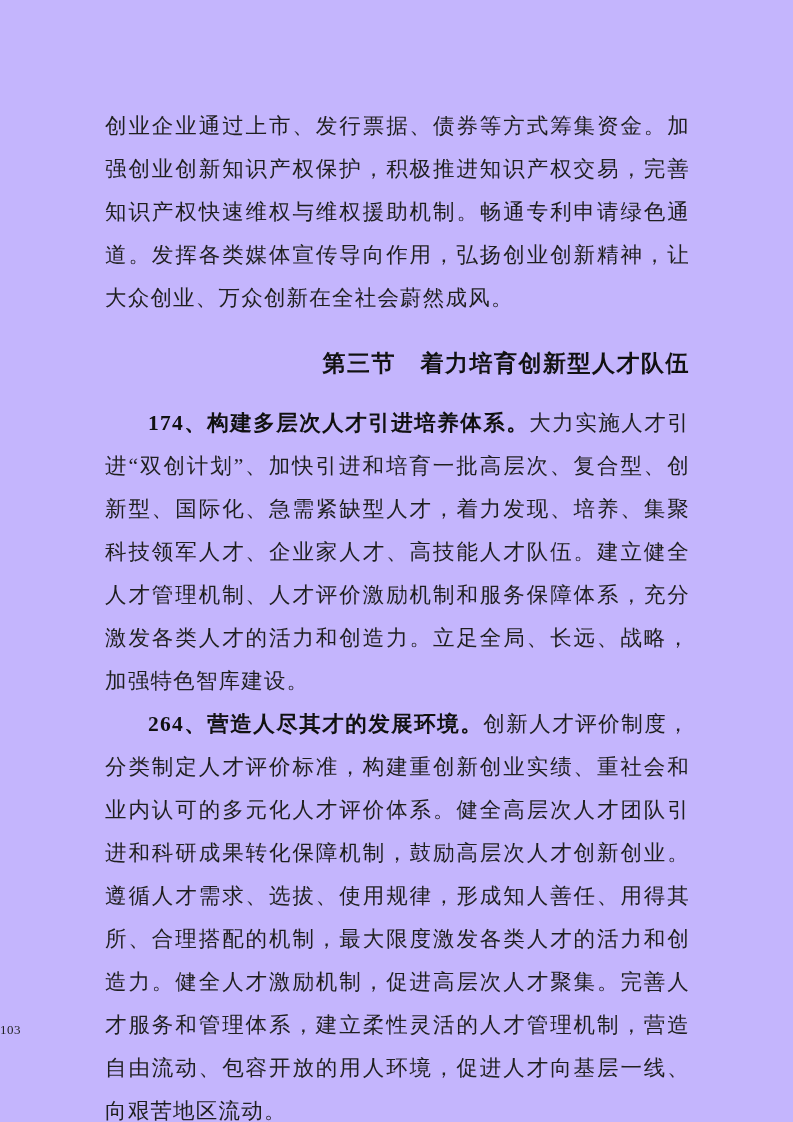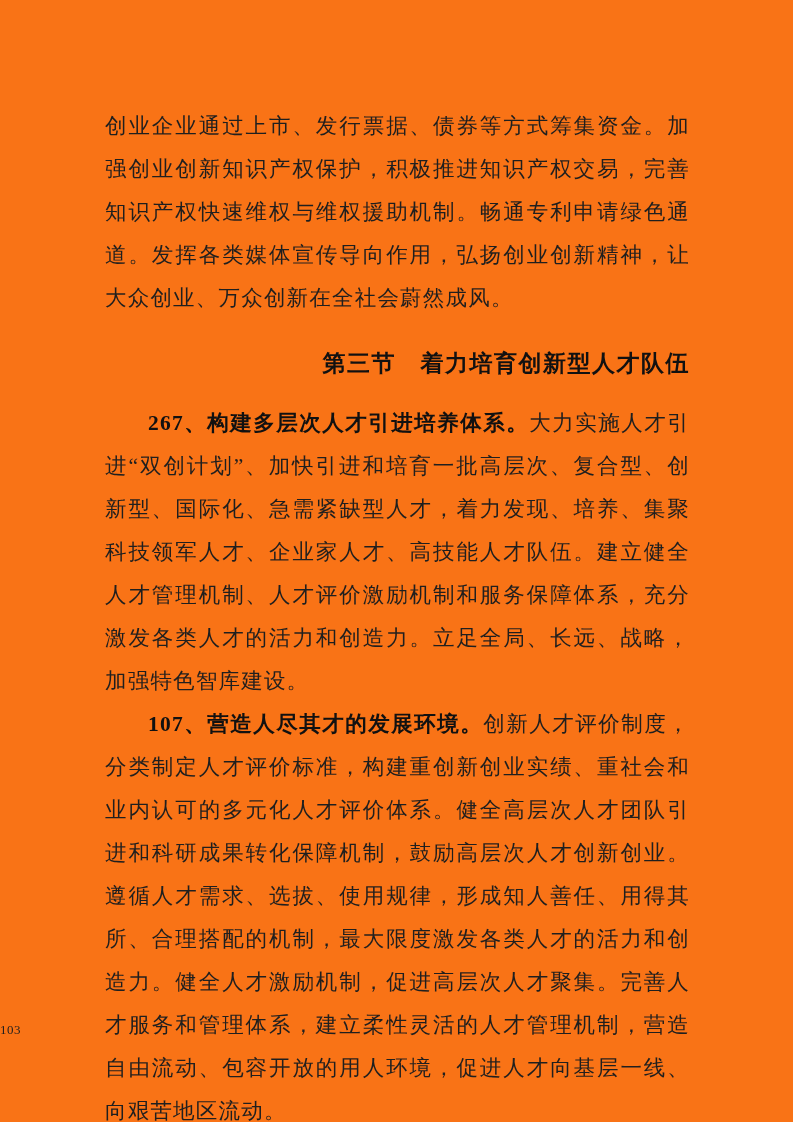--- a/index.html
+++ b/index.html
@@ -4,21 +4,21 @@
 <style>
   html, body {
     margin: 0;
     padding: 0;
     background: #ffffff;
   }
   .page {
     position: relative;
     width: 793px;
     height: 1122px;
-    background: #f97316;
+    background: #c4b5fd;
     overflow: hidden;
     font-family: "Liberation Serif", "DejaVu Serif", serif;
     color: #1f1f1f;
   }
   .content {
     position: absolute;
     left: 105px;
     top: 105px;
     width: 585px;
   }
@@ -62,20 +62,20 @@
 </head>
 <body>
 
 <div class="page">
   <div class="content">
 
     <p class="para">创业企业通过上市、发行票据、债券等方式筹集资金。加强创业创新知识产权保护，积极推进知识产权交易，完善知识产权快速维权与维权援助机制。畅通专利申请绿色通道。发挥各类媒体宣传导向作用，弘扬创业创新精神，让大众创业、万众创新在全社会蔚然成风。</p>
 
     <h2 class="section-heading">第三节　着力培育创新型人才队伍</h2>
 
-    <p class="para indent"><span class="lead">267、构建多层次人才引进培养体系。</span><span>大力实施人才引进“双创计划”、加快引进和培育一批高层次、复合型、创新型、国际化、急需紧缺型人才，着力发现、培养、集聚科技领军人才、企业家人才、高技能人才队伍。建立健全人才管理机制、人才评价激励机制和服务保障体系，充分激发各类人才的活力和创造力。立足全局、长远、战略，加强特色智库建设。</span></p>
+    <p class="para indent"><span class="lead">174、构建多层次人才引进培养体系。</span><span>大力实施人才引进“双创计划”、加快引进和培育一批高层次、复合型、创新型、国际化、急需紧缺型人才，着力发现、培养、集聚科技领军人才、企业家人才、高技能人才队伍。建立健全人才管理机制、人才评价激励机制和服务保障体系，充分激发各类人才的活力和创造力。立足全局、长远、战略，加强特色智库建设。</span></p>
 
-    <p class="para indent"><span class="lead">107、营造人尽其才的发展环境。</span><span>创新人才评价制度，分类制定人才评价标准，构建重创新创业实绩、重社会和业内认可的多元化人才评价体系。健全高层次人才团队引进和科研成果转化保障机制，鼓励高层次人才创新创业。遵循人才需求、选拔、使用规律，形成知人善任、用得其所、合理搭配的机制，最大限度激发各类人才的活力和创造力。健全人才激励机制，促进高层次人才聚集。完善人才服务和管理体系，建立柔性灵活的人才管理机制，营造自由流动、包容开放的用人环境，促进人才向基层一线、向艰苦地区流动。</span></p>
+    <p class="para indent"><span class="lead">264、营造人尽其才的发展环境。</span><span>创新人才评价制度，分类制定人才评价标准，构建重创新创业实绩、重社会和业内认可的多元化人才评价体系。健全高层次人才团队引进和科研成果转化保障机制，鼓励高层次人才创新创业。遵循人才需求、选拔、使用规律，形成知人善任、用得其所、合理搭配的机制，最大限度激发各类人才的活力和创造力。健全人才激励机制，促进高层次人才聚集。完善人才服务和管理体系，建立柔性灵活的人才管理机制，营造自由流动、包容开放的用人环境，促进人才向基层一线、向艰苦地区流动。</span></p>
 
   </div>
 
   <div class="page-number">103</div>
 </div>
 
 </body></html>

